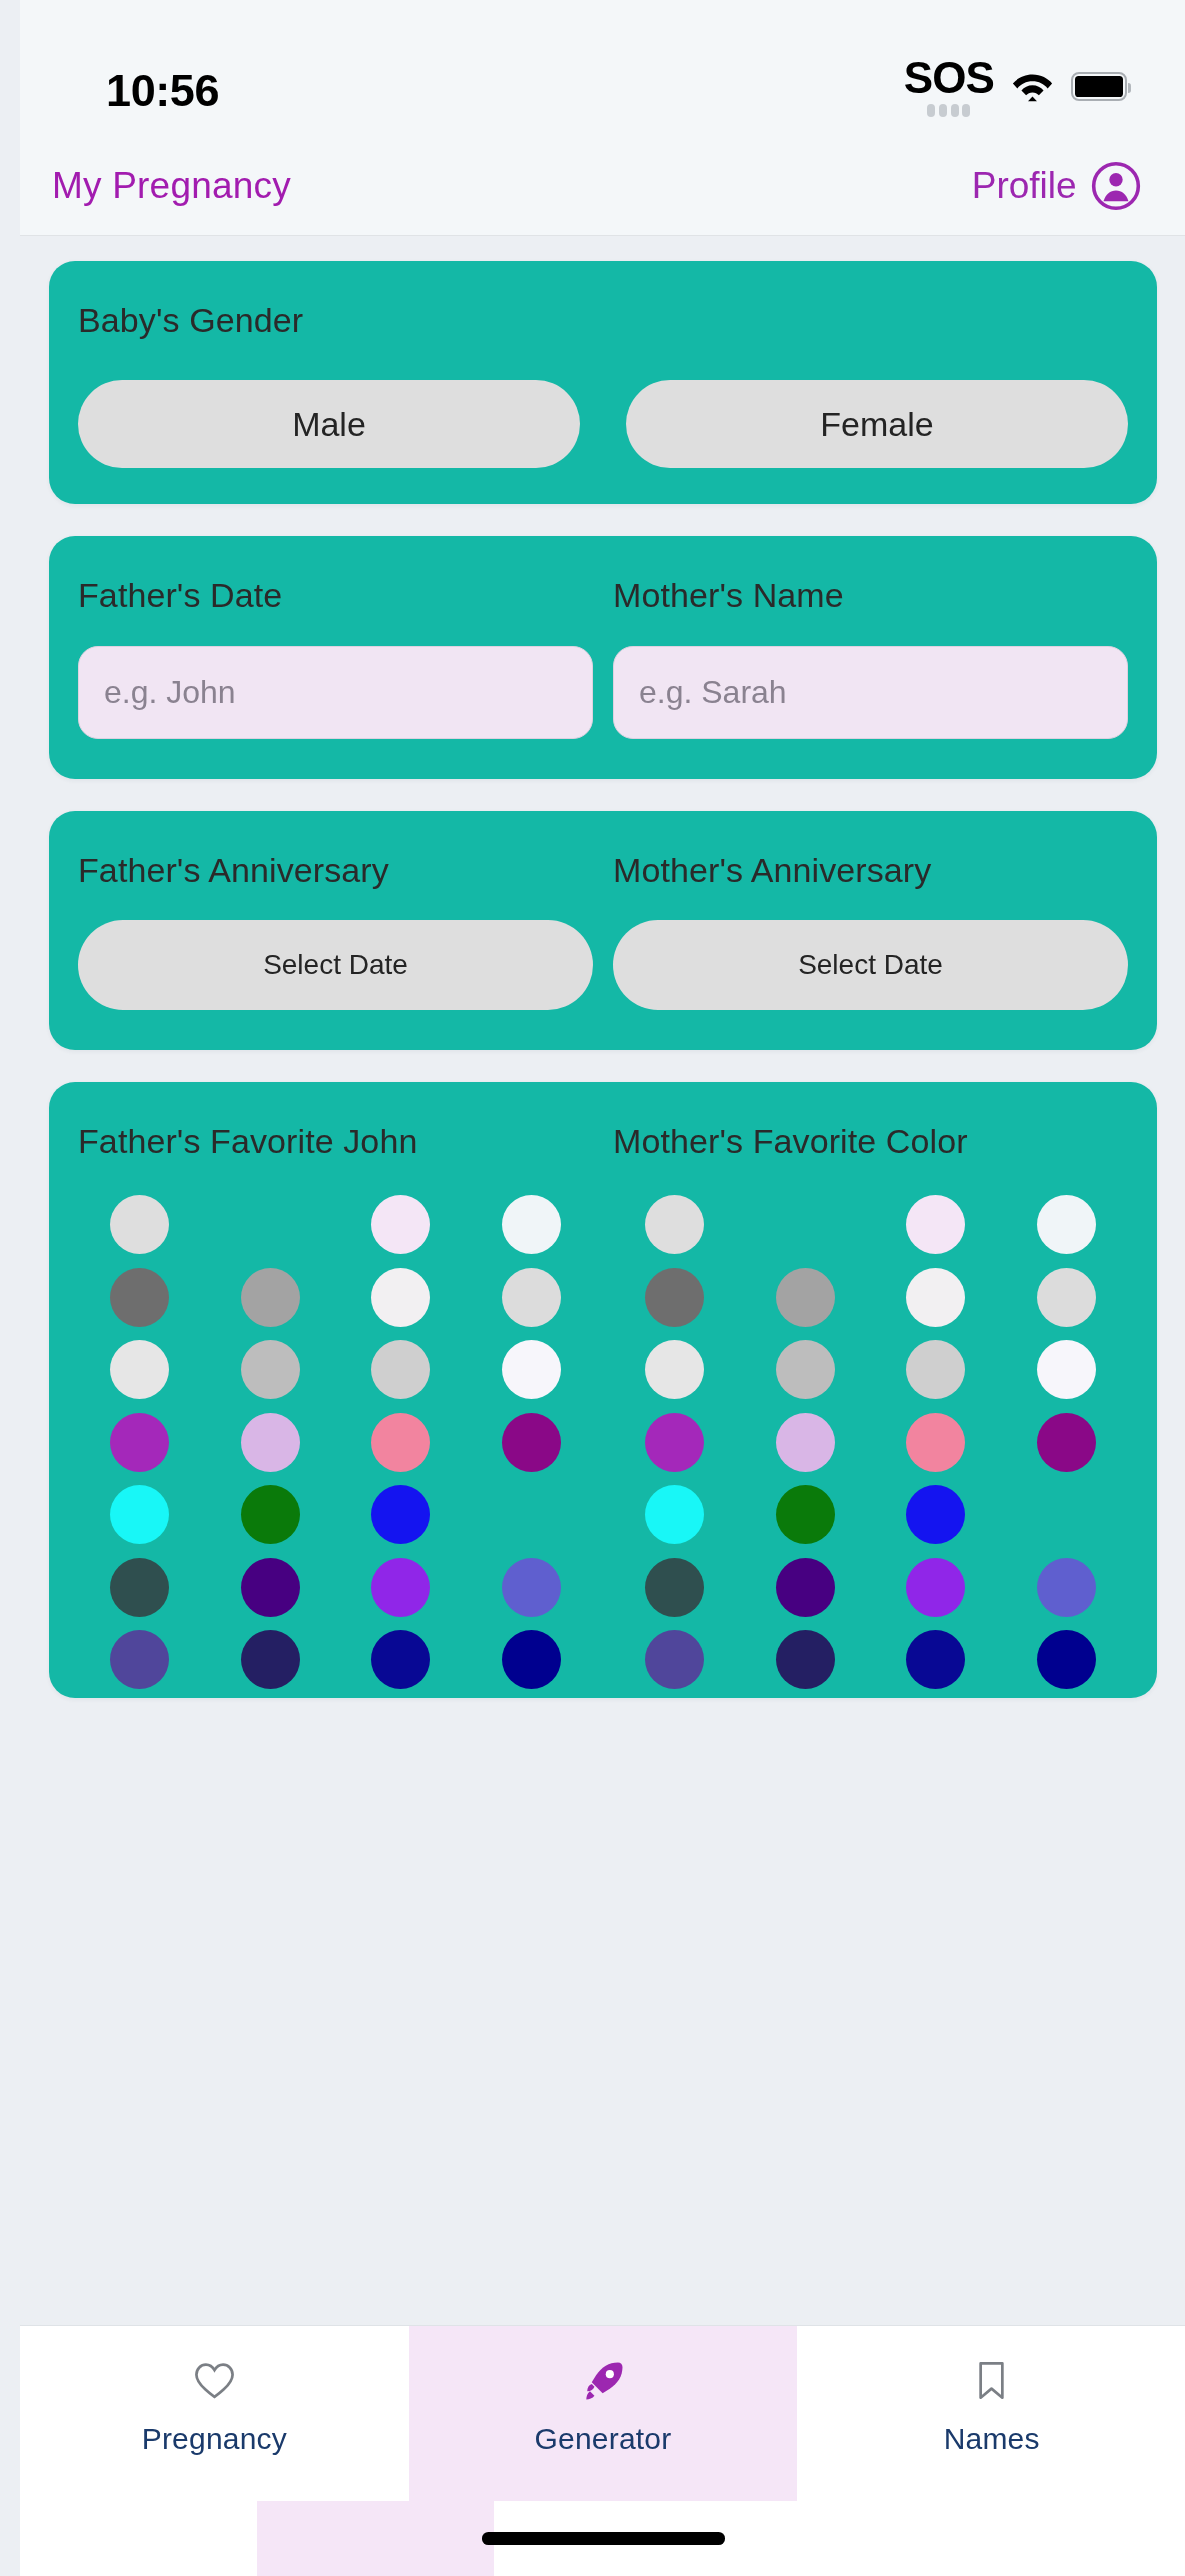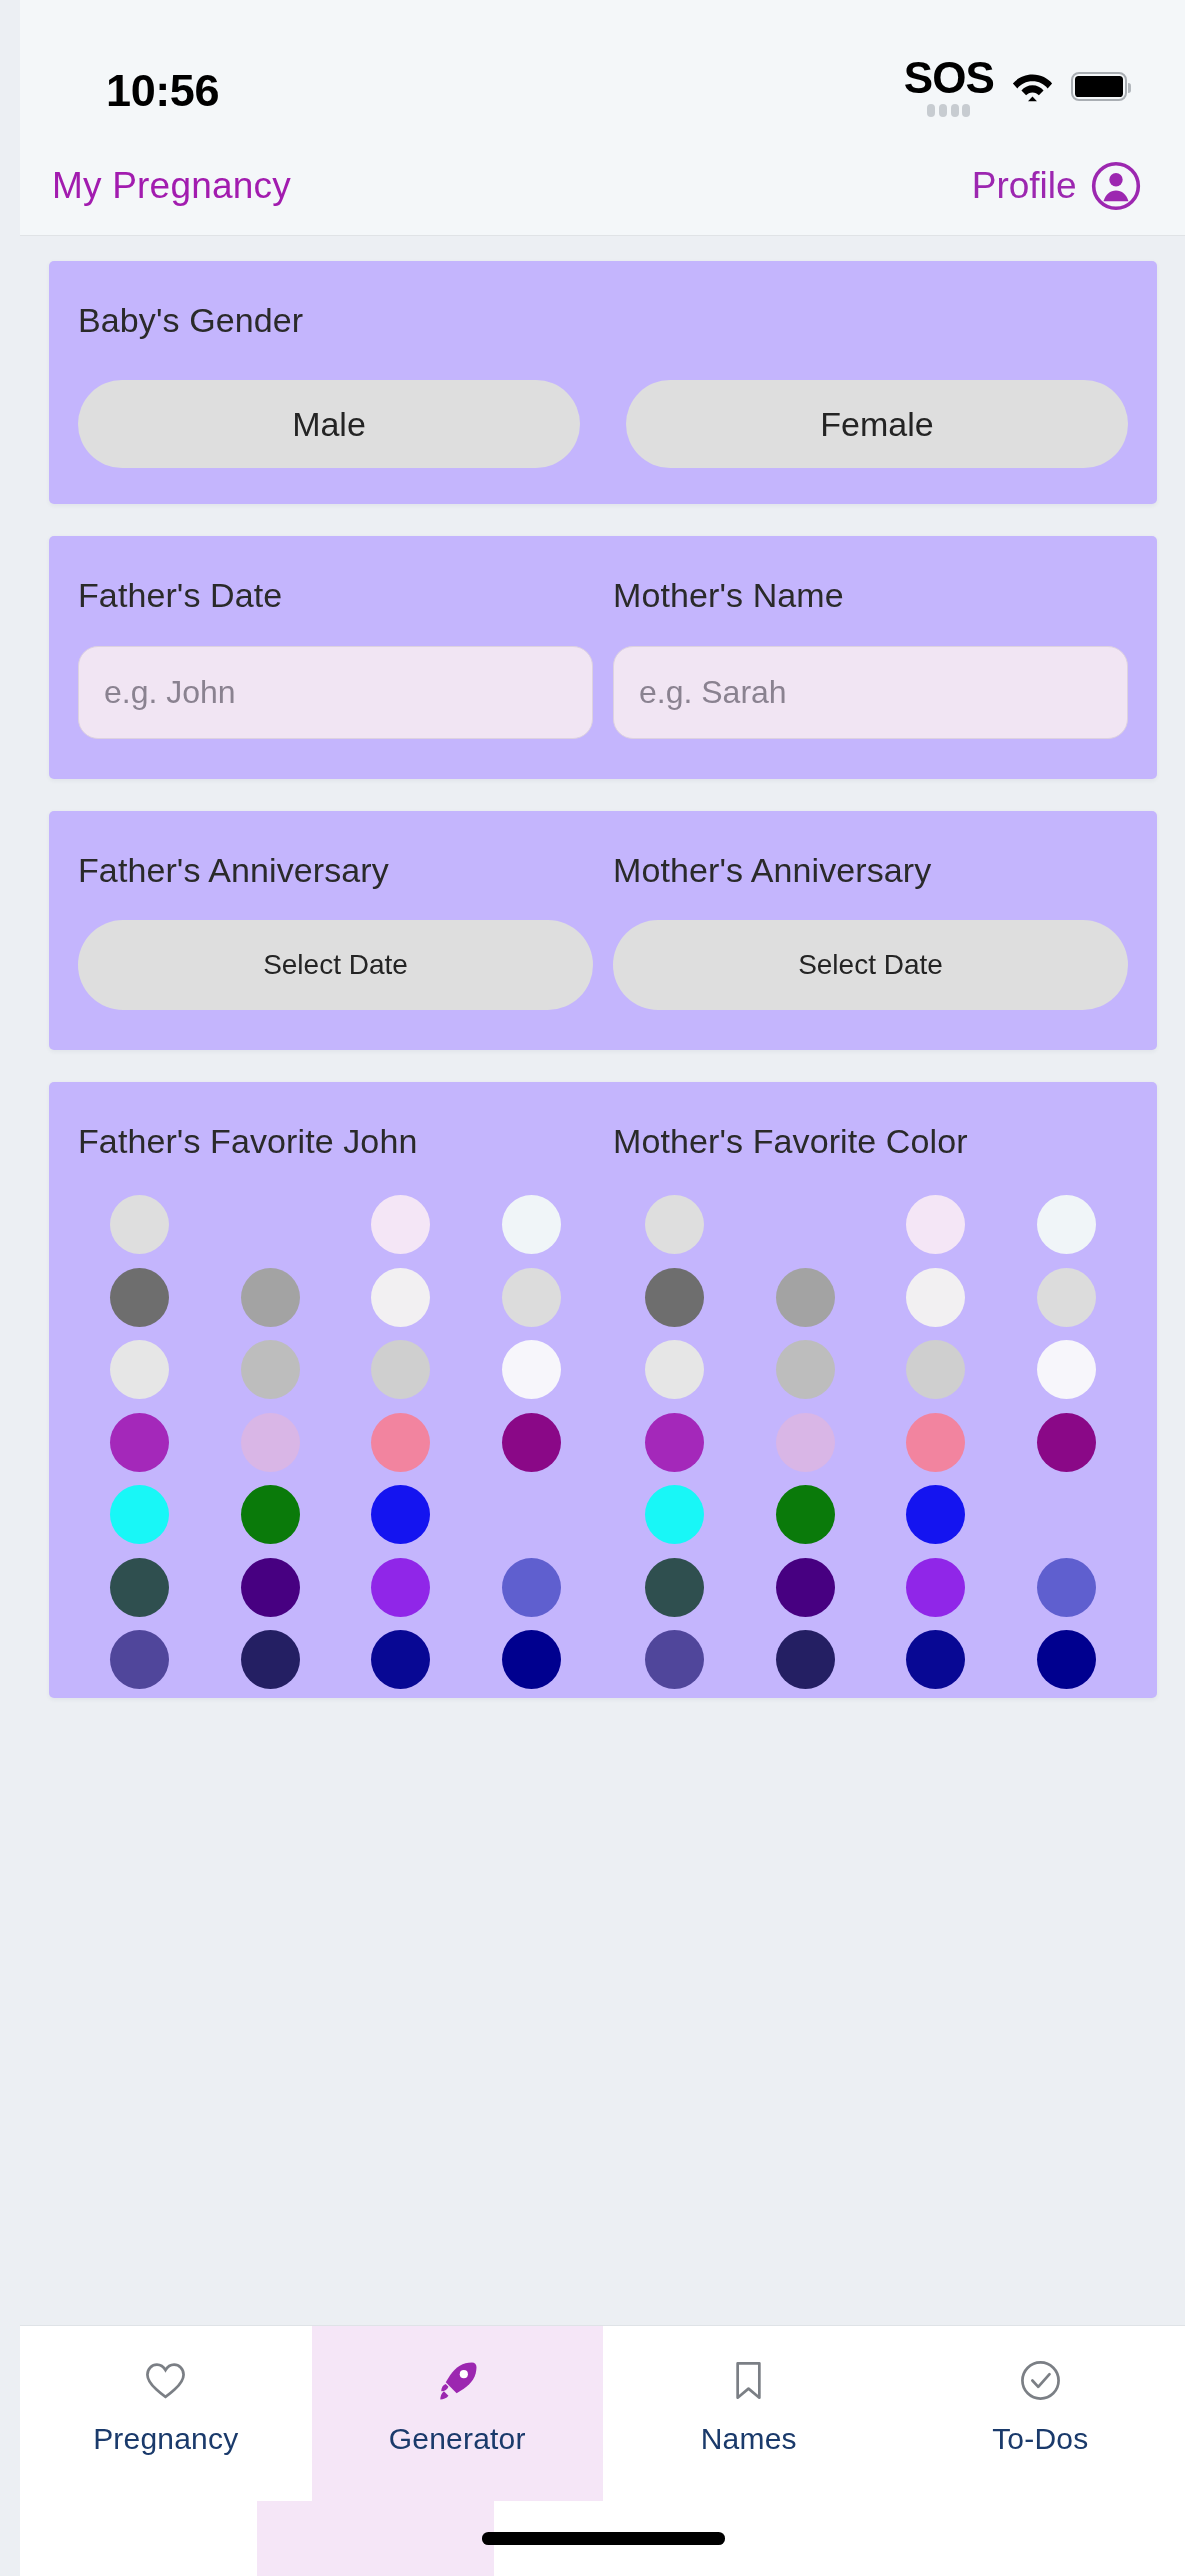--- a/index.html
+++ b/index.html
@@ -122,22 +122,22 @@
   .content {
     flex: 1;
     overflow: hidden;
     padding: 25px 29px 0 29px;
     display: flex;
     flex-direction: column;
     gap: 32px;
   }
 
   .card {
-    background: #c4b5fd;
-    border-radius: 5px;
+    background: #14b8a6;
+    border-radius: 26px;
     padding: 40px 29px 40px 29px;
     box-shadow: 0 1.8px 4.5px rgba(40,50,70,0.055);
     flex: none;
   }
 
   .card-label {
     font-size: 34px;
     color: #2a2a2a;
     font-weight: 400;
     letter-spacing: 0.1px;
@@ -459,29 +459,20 @@
         <span class="tab-label">Generator</span>
       </div>
       <div class="tab">
         <span class="tab-icon">
           <svg viewBox="0 0 52 52">
             <path d="M14 7h24v38l-12-10-12 10V7z" fill="none" stroke="#7b7f85" stroke-width="3" stroke-linejoin="round"></path>
           </svg>
         </span>
         <span class="tab-label">Names</span>
       </div>
-      <div class="tab">
-        <span class="tab-icon">
-          <svg viewBox="0 0 52 52">
-            <circle cx="26" cy="26" r="20" fill="none" stroke="#7b7f85" stroke-width="3"></circle>
-            <path d="M17 26l6.5 7L36 19" fill="none" stroke="#7b7f85" stroke-width="3" stroke-linecap="round" stroke-linejoin="round"></path>
-          </svg>
-        </span>
-        <span class="tab-label">To-Dos</span>
-      </div>
     </div>
 
   <div class="home-zone">
     <div class="active-bg"></div>
     <div class="home-indicator"></div>
   </div>
 
 </div>
 
 

